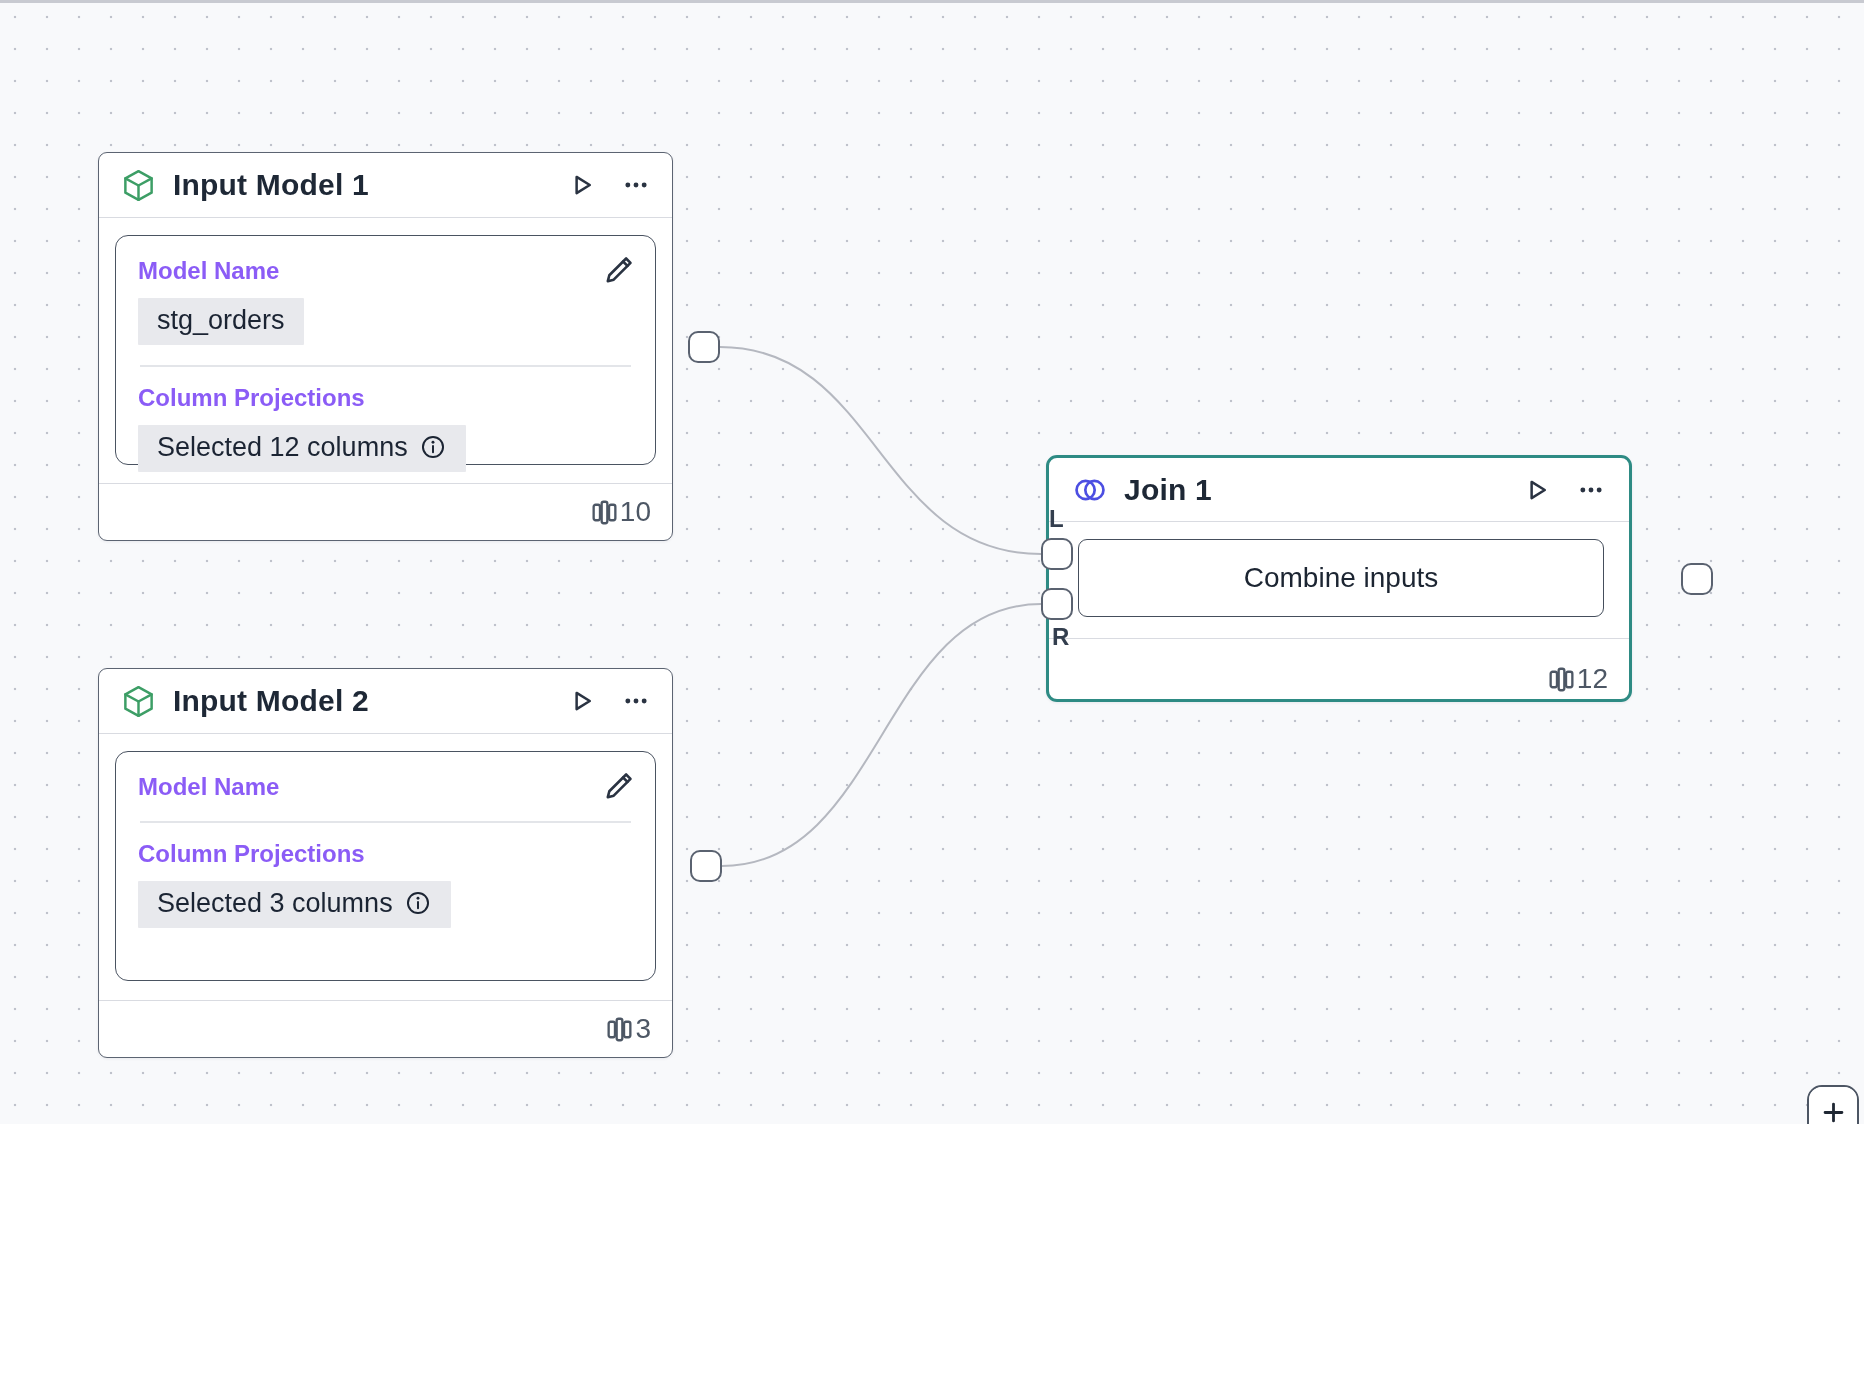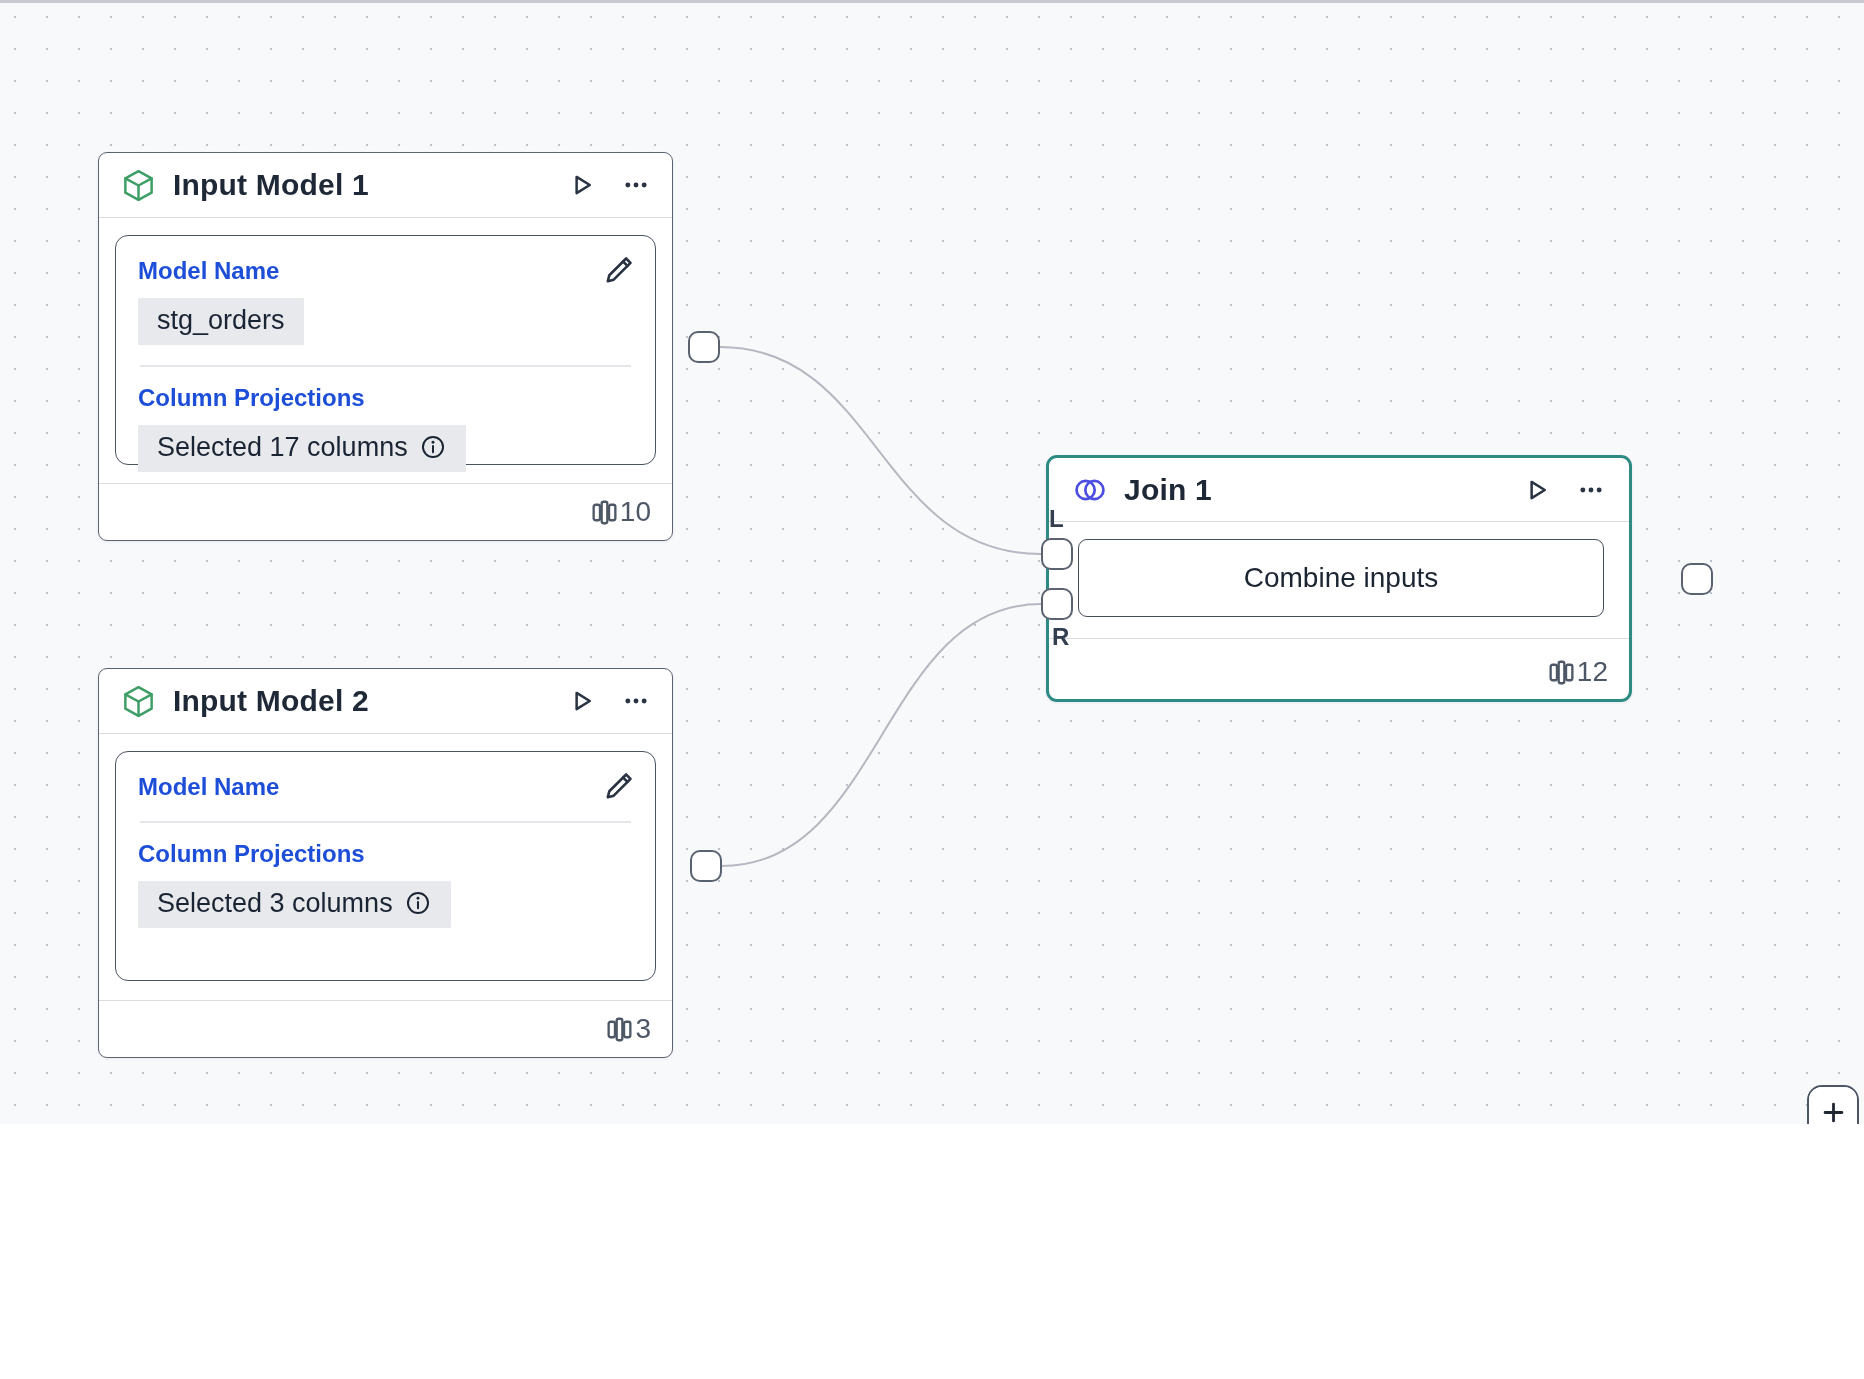--- a/index.html
+++ b/index.html
@@ -55,38 +55,38 @@
 
   .node-body { flex: 1 1 auto; padding: 17px 16px 0 16px; position: relative; }
   .inner-card {
     position: relative;
     border: 1.5px solid #4a5361;
     border-radius: 13px;
     padding: 21px 22px 24px 22px;
     background: #ffffff;
     height: 230px;
   }
-  .field-label { font-size: 24px; font-weight: 700; color: #1d4ed8; }
+  .field-label { font-size: 24px; font-weight: 700; color: #8b5cf6; }
   .chip {
     display: inline-flex; align-items: center;
     margin-top: 13px;
     background: #e8e9ed;
     border-radius: 1px;
     padding: 7px 19px 9px 19px;
     font-size: 27px; color: #1b2433;
     gap: 11px;
   }
   .card-divider { height: 1.5px; background: #e3e5e9; margin: 20px 2px 17px 2px; }
   .pencil-btn { position: absolute; top: 17px; right: 19px; }
 
   .node-footer {
     flex: 0 0 57px;
     border-top: 1.5px solid #d9dbe1;
     display: flex; align-items: center; justify-content: flex-end;
-    gap: 0; padding: 11px 21px;
+    gap: 0; padding: 4px 21px;
     font-size: 28px; color: #4d5765;
   }
 
   #node-input-1 { left: 98px;  top: 152px; width: 575px; height: 389px; }
   #node-input-2 { left: 98px;  top: 668px; width: 575px; height: 390px; }
   #node-join-1  { left: 1046px; top: 455px; width: 586px; height: 247px; border: 3px solid #2e8b84; border-radius: 11px; }
   #node-join-1 .node-header { height: 64px; flex-basis: 64px; padding: 0 24px; }
   #node-join-1 .node-body { padding: 17px 25px 0 29px; }
   #node-join-1 .node-footer { flex: 0 0 61px; align-items: flex-end; }
 
@@ -175,21 +175,21 @@
             <path d="M3.5 20.5 L4.6 16.2 L16.8 4 L20 7.2 L7.8 19.4 L3.5 20.5 Z"></path>
             <path d="M14.6 6.2 L17.8 9.4"></path>
           </svg>
         </span>
         <div class="chip">
           <span>stg_orders</span>
         </div>
         <div class="card-divider"></div>
         <div class="field-label">Column Projections</div>
         <div class="chip">
-          <span>Selected 17 columns</span>
+          <span>Selected 12 columns</span>
           <span class="icon-btn">
             <svg width="28" height="28" viewBox="0 0 24 24" fill="none" stroke="#1b2433" stroke-width="1.7">
               <circle cx="12" cy="12" r="8.6"></circle>
               <path d="M12 11.2 V16.6" stroke-linecap="round"></path>
               <circle cx="12" cy="7.9" r="1.25" fill="#1b2433" stroke="none"></circle>
             </svg>
           </span>
         </div>
       </div>
     </div>

